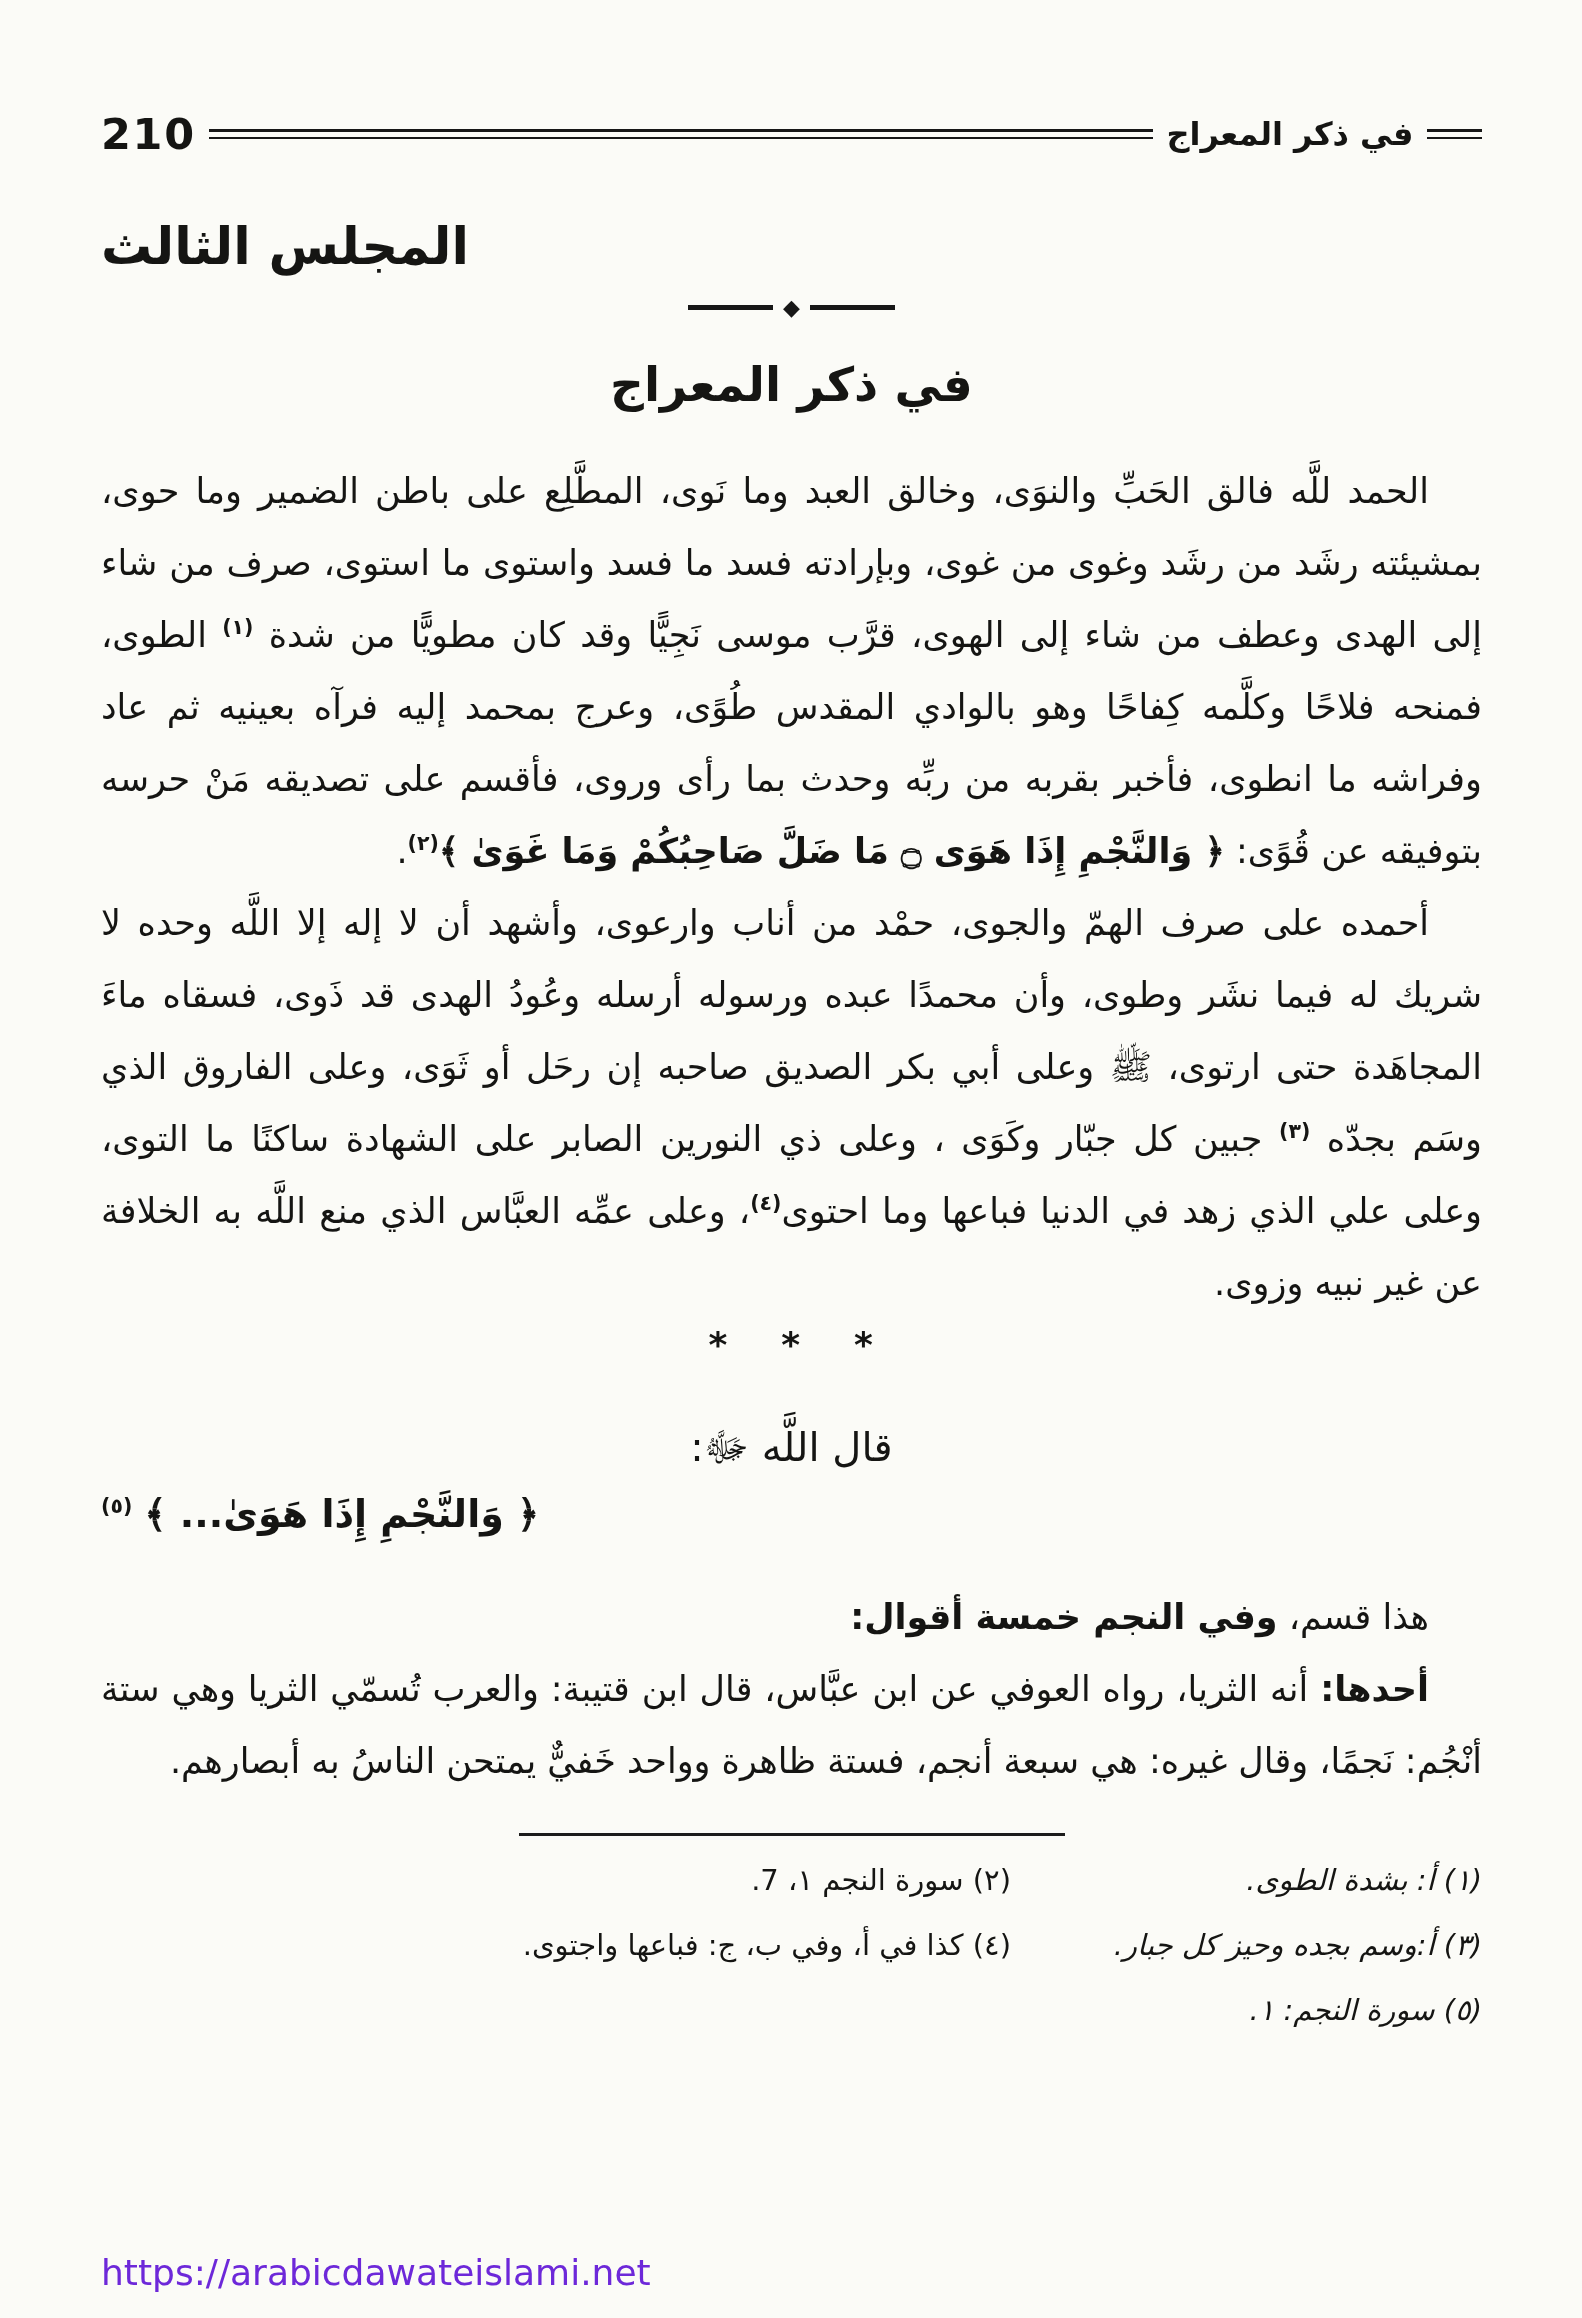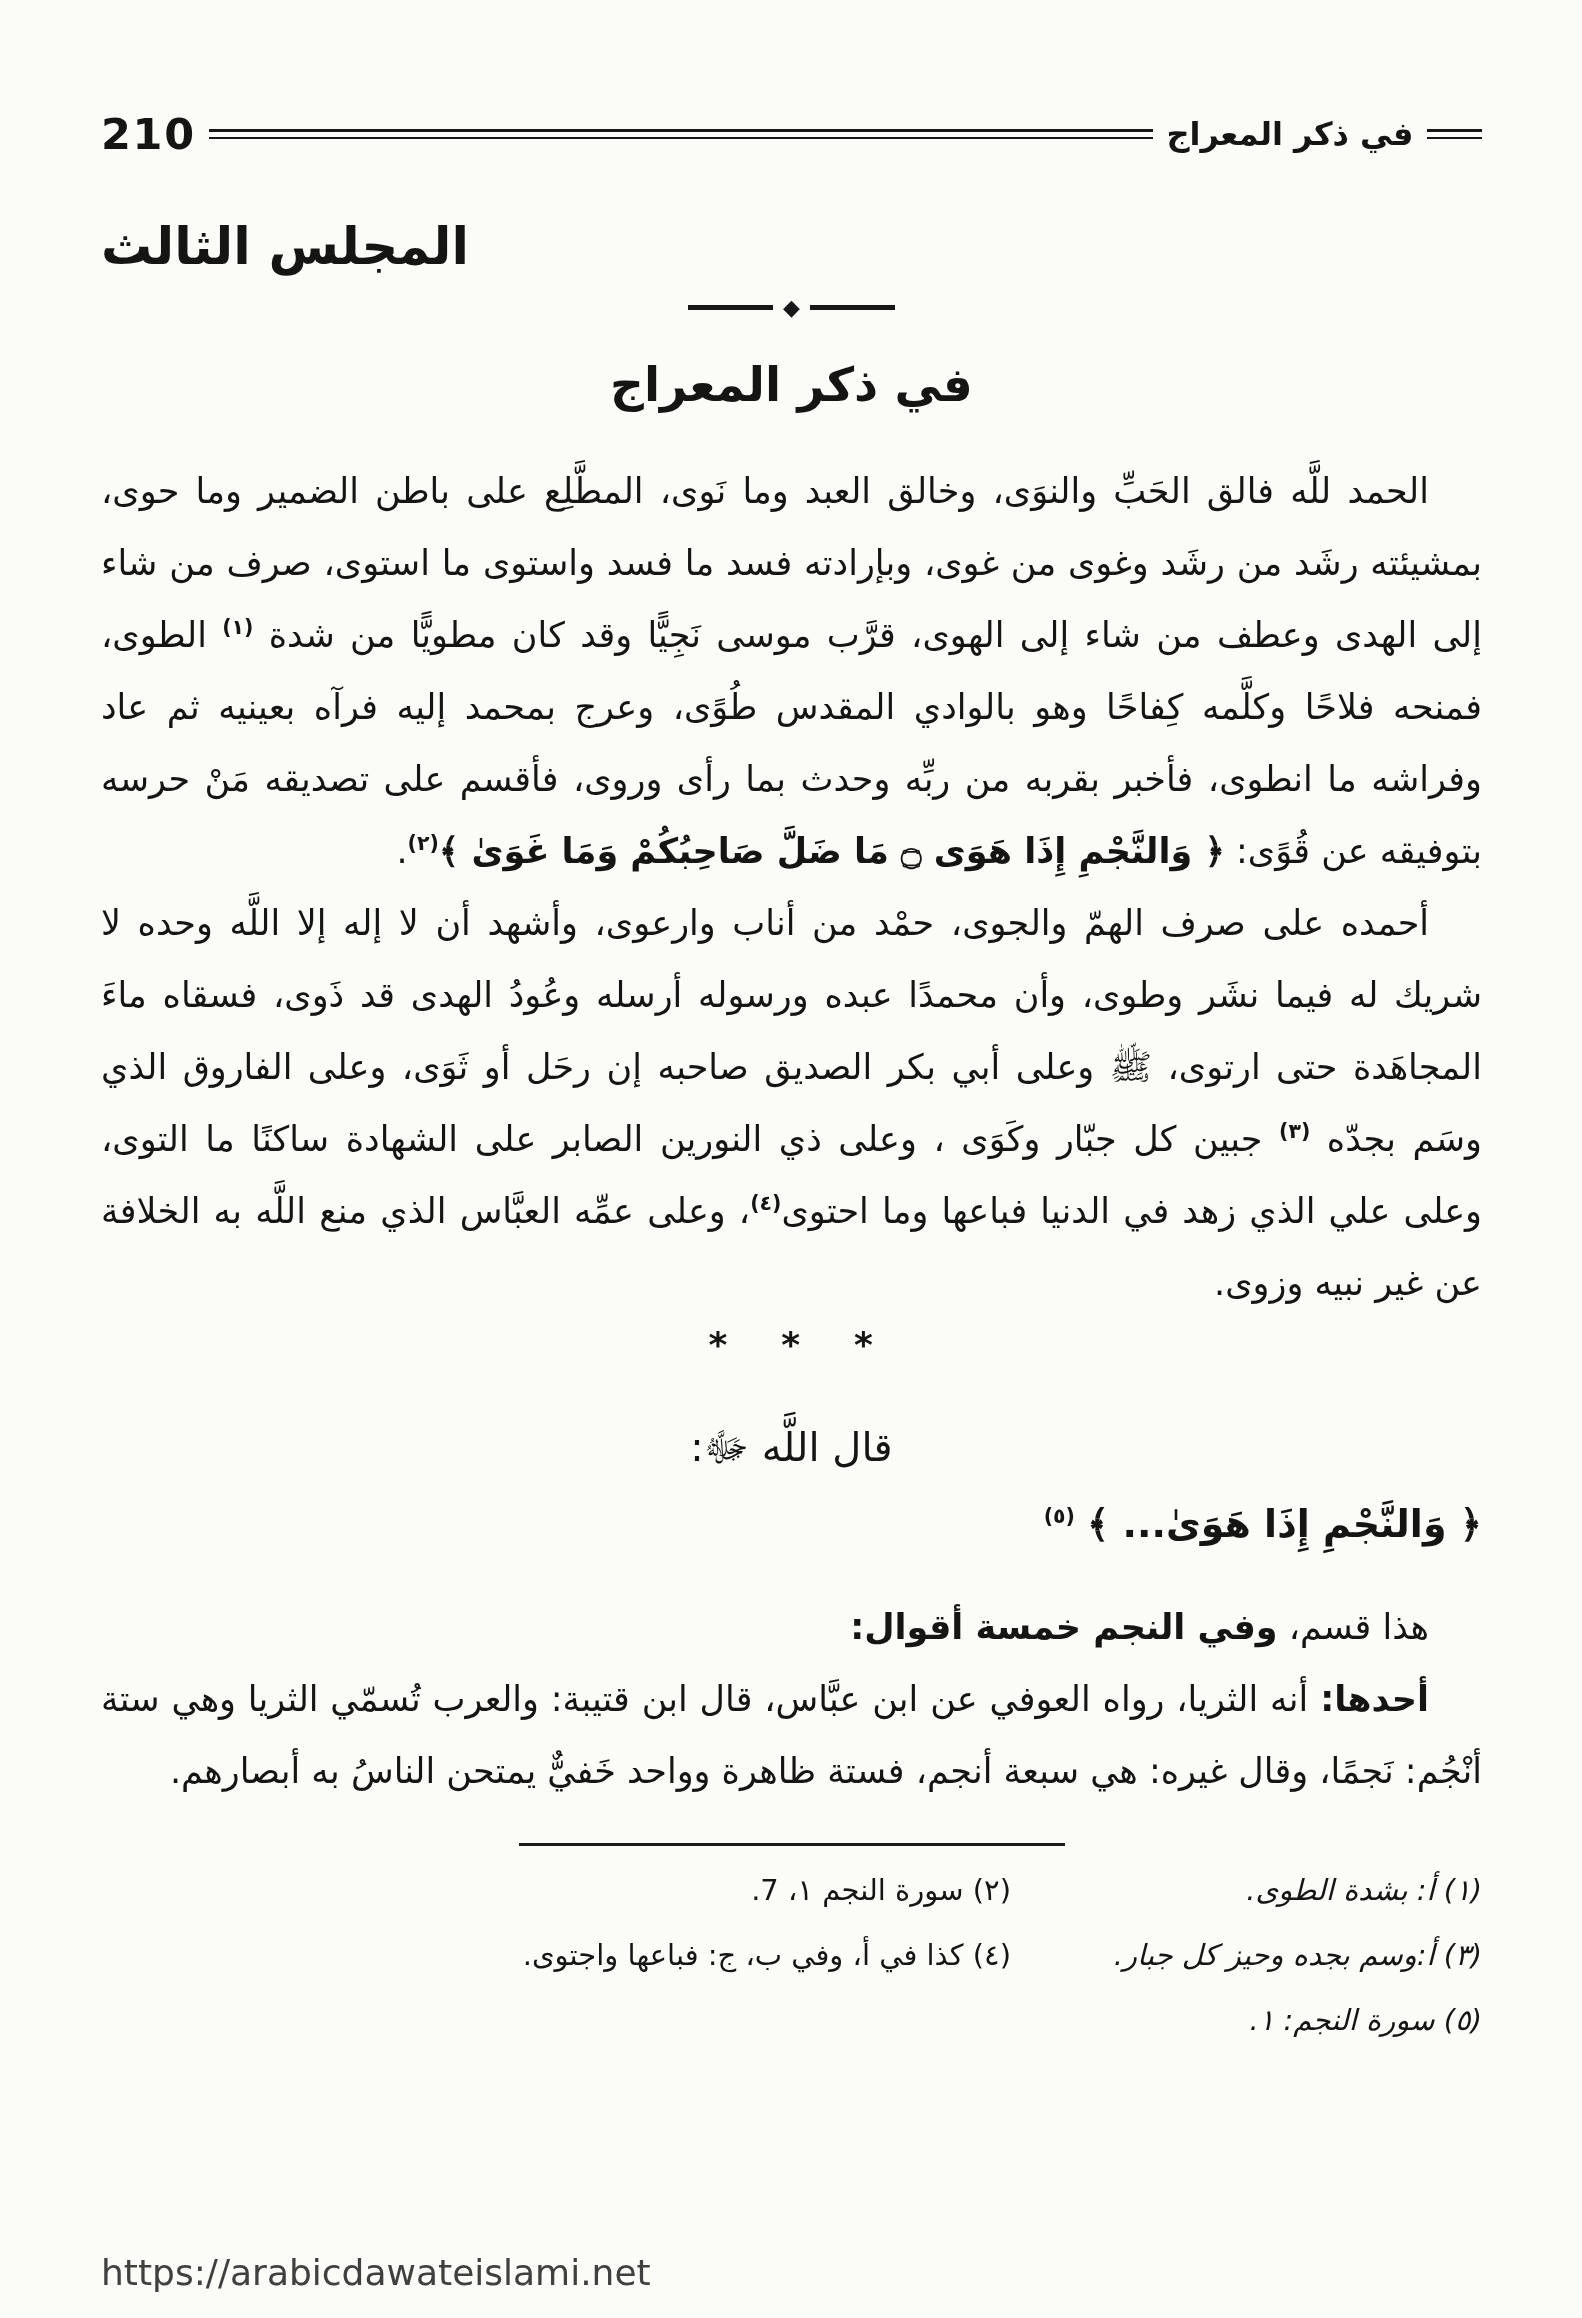--- a/index.html
+++ b/index.html
@@ -33,37 +33,37 @@
   .body-text { margin-top:43px; font-size:35px; line-height:72px; text-align:justify; }
   .body-text p.para { text-indent:53px; }
   .fn-ref { font-size:20.5px; vertical-align:super; line-height:0; font-weight:700; }
   .quran { font-weight:700; }
   strong { font-weight:700; }
 
   .stars { text-align:center; font-size:36px; font-weight:700; word-spacing:38px; margin-top:0px; line-height:51px; letter-spacing:1.7px; }
 
   .qala { text-align:center; font-size:40px; font-weight:400; margin-top:49px; line-height:56px; }
 
-  .verse-line { text-align:right; font-size:38px; margin-top:19px; line-height:61px; }
+  .verse-line { text-align:left; font-size:38px; margin-top:9px; line-height:61px; }
 
   .body-text.bottom { margin-top:36px; }
 
   
   .fn-divider { width:546px; height:3.4px; background:#1c1c1c; margin:36px auto 0 auto; }
   .footnotes { margin-top:12px; font-size:29px; line-height:65px; }
   .fn-row { display:flex; }
   .fn-cell { text-align:right; }
   .fn-cell.right { width:471px; flex:0 0 auto;font-style:italic; }
   .fn-cell.left { flex:1 1 auto; }
 
   
   .watermark {
     position:absolute; bottom:25.6px; left:101px;
     direction:ltr; text-align:center;
-    font-size:36px; color:#404040;
+    font-size:36px; color:#6d28d9;
     font-family:"DejaVu Sans", sans-serif;
   }
 </style>
 </head>
 <body>
 
 <div class="page">
 
   <header class="page-header">
     <span class="double-rule short"></span>

